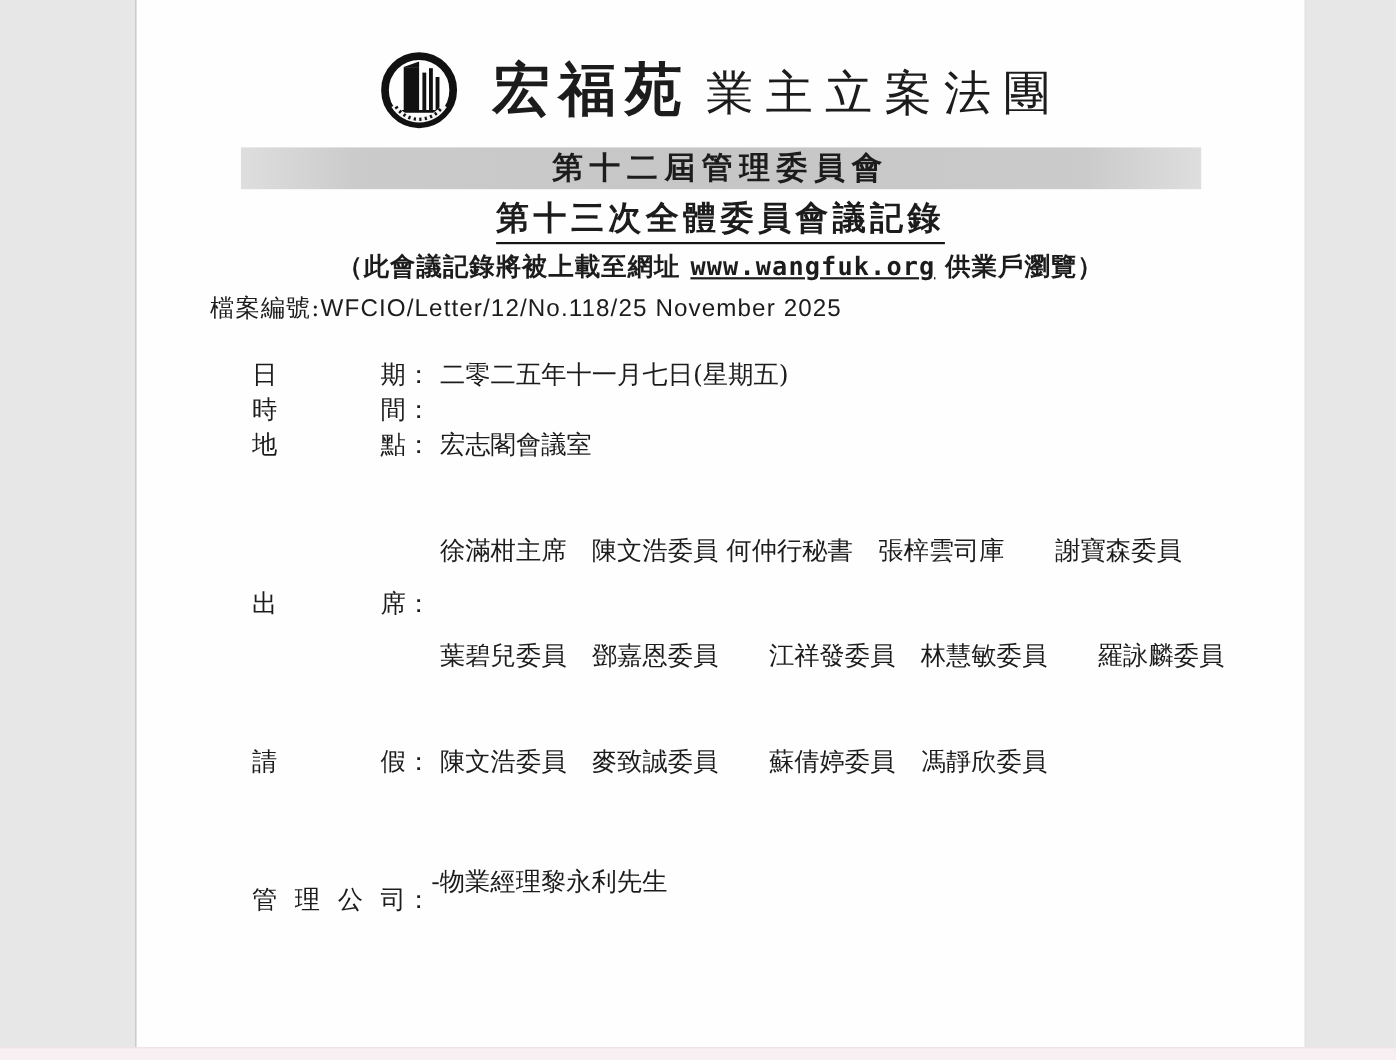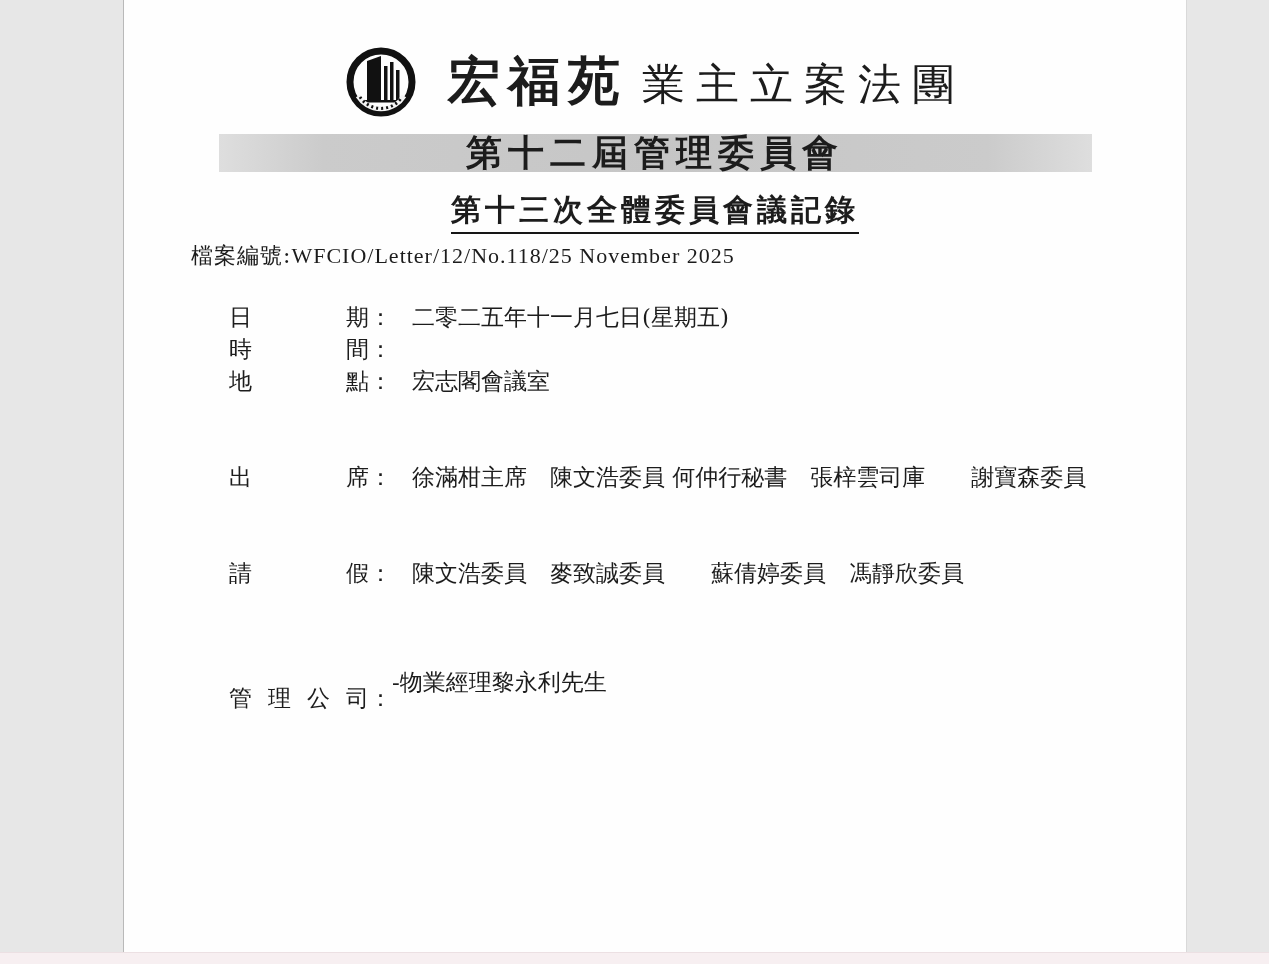--- a/index.html
+++ b/index.html
@@ -35,42 +35,42 @@
   .logo{width:74px;height:76px;flex:none;}
   .org-title{display:flex;align-items:baseline;gap:14px;white-space:nowrap;}
   .org-name{font-size:52px;letter-spacing:8px;font-weight:600;font-family:Liberation Serif, serif;}
   .org-suffix{font-size:43px;letter-spacing:11px;font-weight:500;}
   
   .band{
     margin:14px auto 0; width:873px; height:38px;
     background:linear-gradient(90deg,#dedede 0%,var(--band_bg) 12%,#c6c6c6 50%,var(--band_bg) 88%,#dedede 100%);
     display:flex;align-items:center;justify-content:center;
   }
-  .band-text{font-size:36px;font-weight:700;letter-spacing:6px;}
-  .meeting-title-wrap{margin-top:18px;text-align:center;}
+  .band-text{font-size:28px;font-weight:700;letter-spacing:6px;}
+  .meeting-title-wrap{margin-top:6px;text-align:center;}
   .meeting-title{
     display:inline-block;font-size:30px;font-weight:700;letter-spacing:4px;
     border-bottom:2px solid #161616;padding-bottom:1px;
   }
   .note-line{margin-top:5px;text-align:center;font-size:23px;font-weight:700;letter-spacing:1px;}
   .note-url{
     font-family:"DejaVu Sans Mono","Liberation Mono",monospace;
     text-decoration:underline;font-weight:700;font-size:23px;
   }
   .file-ref{margin:7px 0 0 67px;font-size:22px;letter-spacing:1px;}
-  .file-ref-value{font-family:Liberation Serif, serif;font-size:22px;}
+  .file-ref-value{font-family:Liberation Sans, sans-serif;font-size:22px;}
   
   .info{margin:30px 0 0 105px;font-size:23px;line-height:32px;}
   .irow{display:flex;align-items:center;}
   .ilabel{
     display:inline-block;width:140px;flex:none;
     text-align:justify;text-align-last:justify;
   }
   .icolon{flex:none;}
-  .ivalue{margin-left:20px;white-space:pre;}
+  .ivalue{margin-left:8px;white-space:pre;}
   .ivalue-left{margin-left:20px;width:355px;flex:none;white-space:pre;}
   .ireps{white-space:pre;}
   .gap-sm{height:13px;}
   
   .bottom-bar{
     position:absolute;left:0;bottom:0;width:1269px;height:12px;
     background:var(--bottom_bar);
     border-top:1px solid #ece0e3;
     z-index:5;
   }
@@ -99,20 +99,23 @@
   </div>
 
   <div class="band">
     <span class="band-text">第十二屆管理委員會</span>
   </div>
 
   <div class="meeting-title-wrap">
     <span class="meeting-title">第十三次全體委員會議記錄</span>
   </div>
 
+  <div class="note-line">
+    <span>（此會議記錄將被上載至網址 </span><span class="note-url">www.wangfuk.org</span><span> 供業戶瀏覽）</span>
+  </div>
 
   <div class="file-ref">
     <span>檔案編號:</span><span class="file-ref-value">WFCIO/Letter/12/No.118/25 November 2025</span>
   </div>
 
   <div class="info">
 
     <div class="irow">
       <span class="ilabel">日期</span>
         <span class="icolon">：</span>
@@ -128,20 +131,21 @@
       <span class="ilabel">地點</span>
         <span class="icolon">：</span>
       <span class="ivalue">宏志閣會議室</span>
     </div>
 
     <div class="irow">
       <span class="ilabel">出席</span>
         <span class="icolon">：</span>
       <div class="ivalue">
         <div>徐滿柑主席　陳文浩委員 何仲行秘書　張梓雲司庫　　謝寶森委員</div>
+        <div>葉碧兒委員　鄧嘉恩委員　　江祥發委員　林慧敏委員　　羅詠麟委員</div>
       </div>
     </div>
 
     <div class="irow">
       <span class="ilabel">請假</span>
         <span class="icolon">：</span>
       <span class="ivalue">陳文浩委員　麥致誠委員　　蘇倩婷委員　馮靜欣委員</span>
     </div>
 
     <div class="gap-sm"></div>

